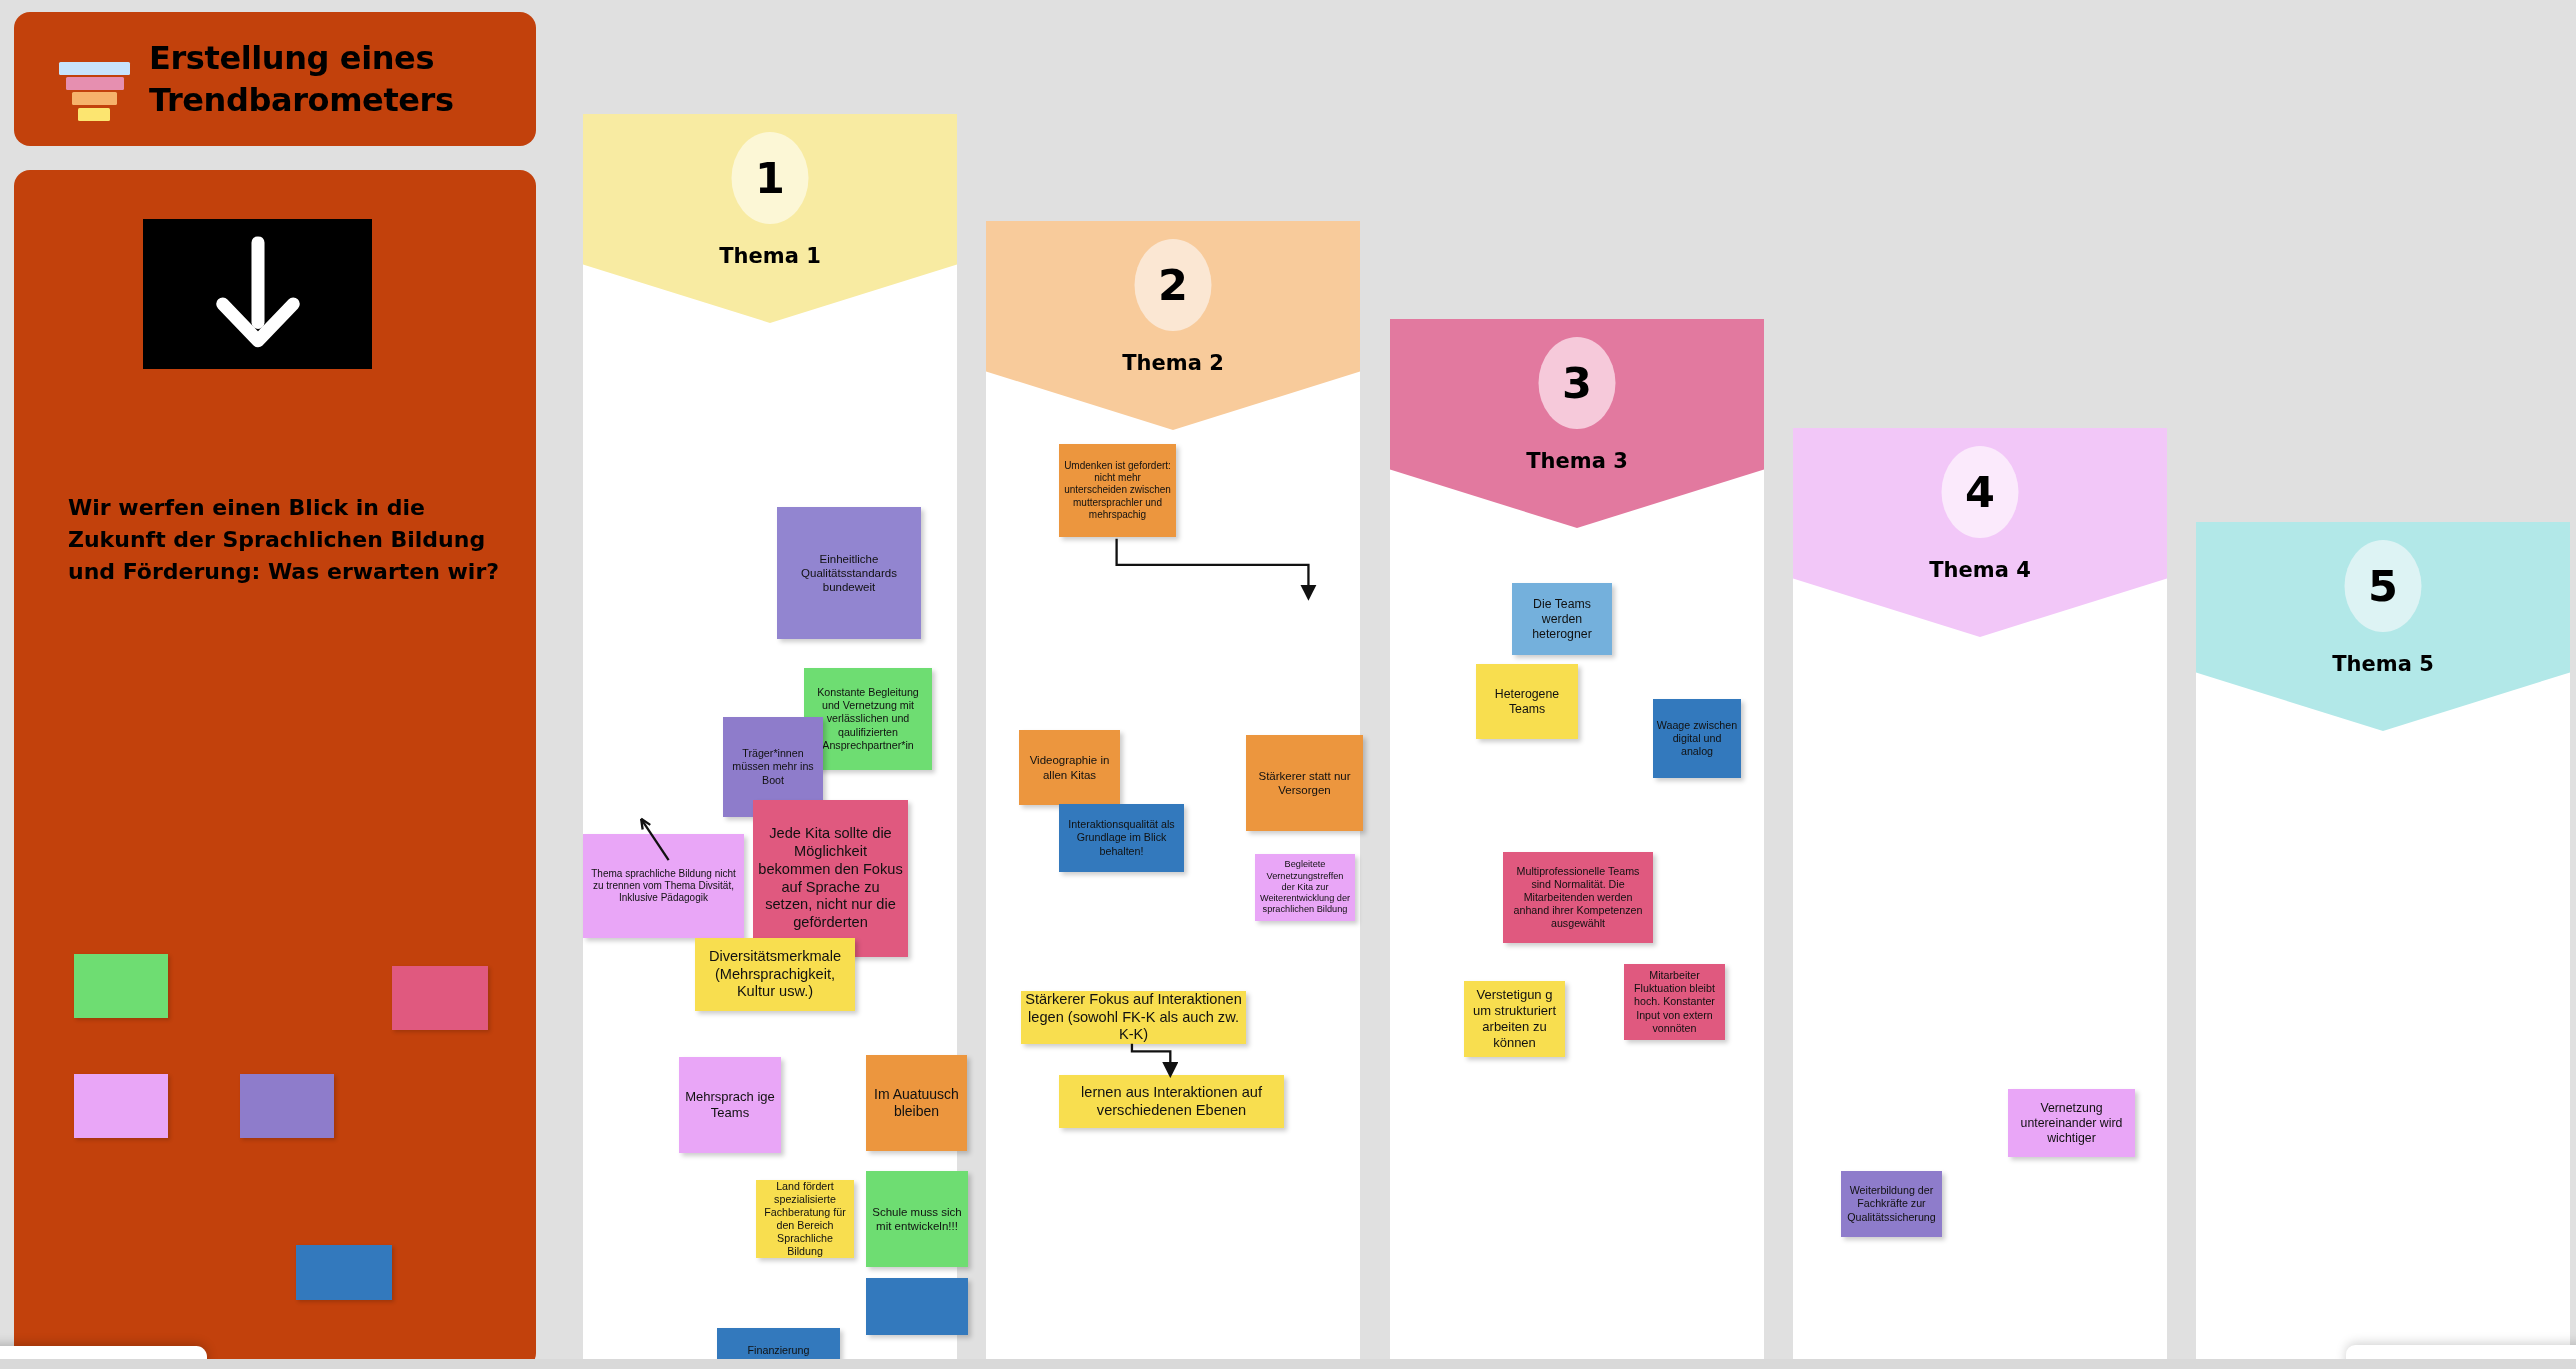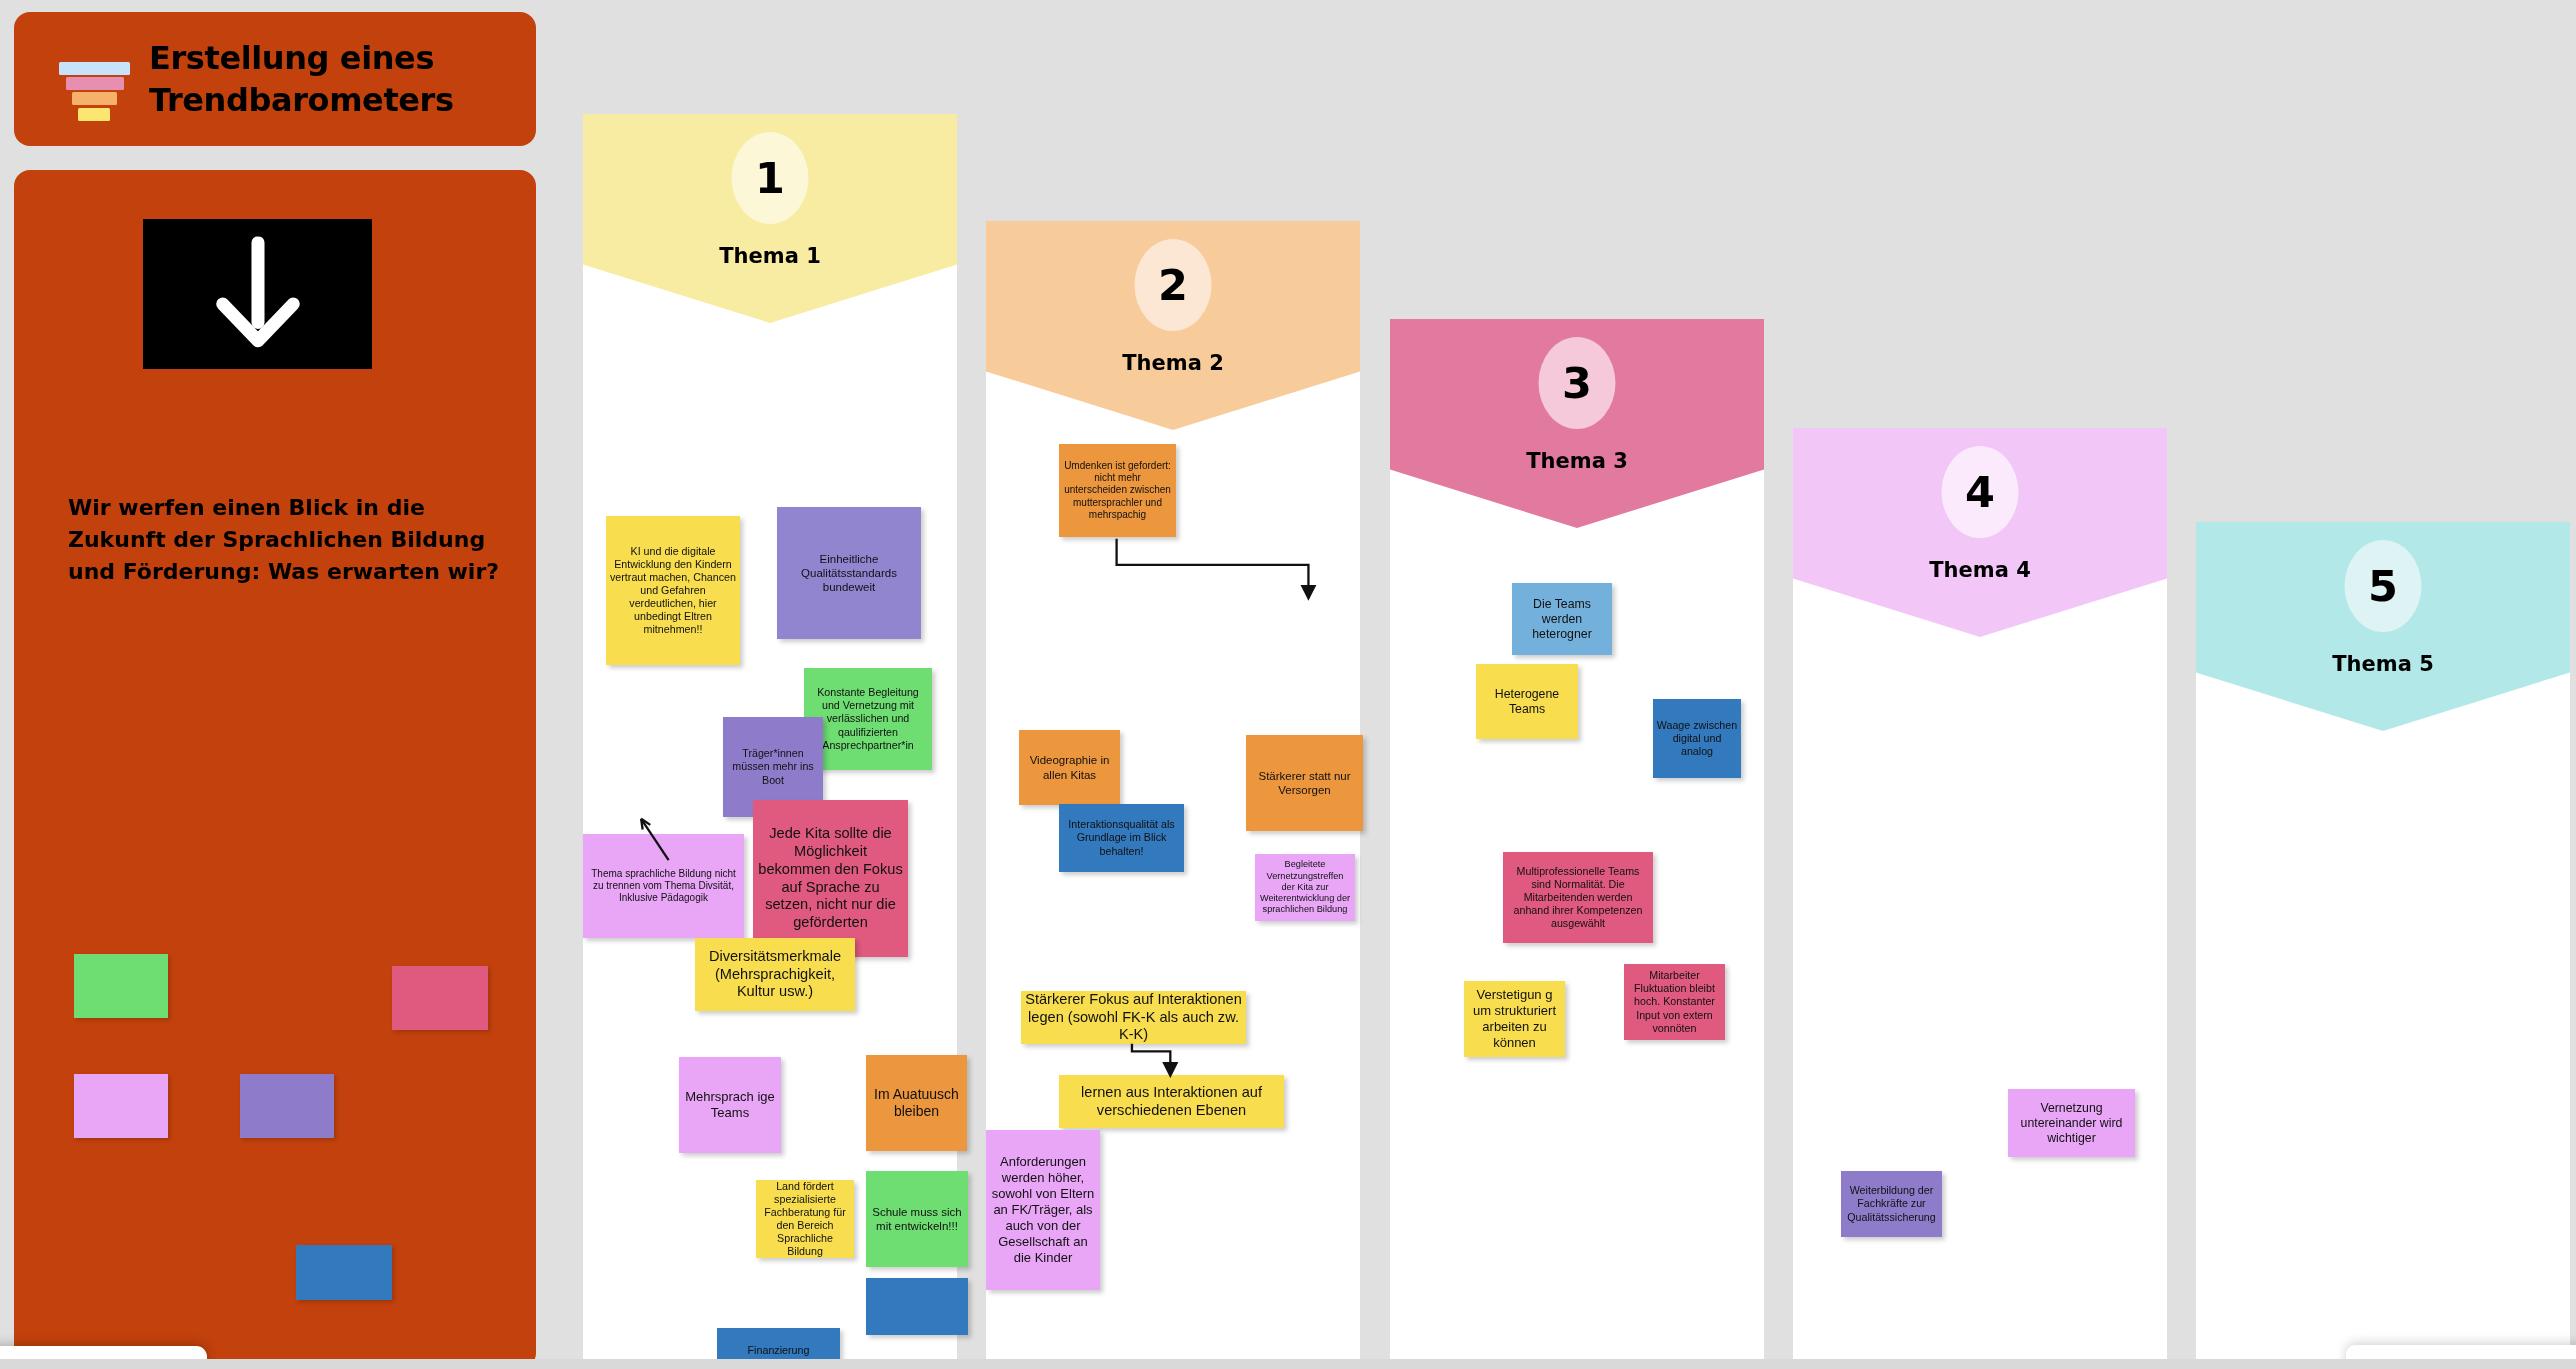--- a/index.html
+++ b/index.html
@@ -146,21 +146,20 @@
         <div class="swatch" style="left: 226px; top: 904px; width: 94px; height: 64px; background: rgb(142, 124, 203);"></div>
         <div class="swatch" style="left: 282px; top: 1075px; width: 96px; height: 55px; background: rgb(51, 121, 189);"></div>
       </div>
   </div>
 
   <div id="columns-holder">
       <div class="col" style="left: 583px; top: 114px; width: 374px; height: 1256px;">
         <div class="banner" style="top: 0px; height: 209px; background: rgb(248, 235, 162);"></div>
         <div class="bubble" style="top: 18.4px; width: 77px; height: 92px; background: rgb(252, 247, 214); font-size: 43px;">1</div>
         <div class="banner-label" style="top: 130px; font-size: 21px;">Thema 1</div>
-        <div class="note" style="left: 23px; top: 402px; width: 134px; height: 149px; background: rgb(248, 222, 79); font-size: 10.7px;">KI und die digitale Entwicklung den Kindern vertraut machen, Chancen und Gefahren verdeutlichen, hier unbedingt Eltren mitnehmen!!</div>
         <div class="note" style="left: 194px; top: 393px; width: 144px; height: 132px; background: rgb(146, 133, 208); font-size: 11.5px;">Einheitliche Qualitätsstandards bundeweit</div>
         <div class="note" style="left: 221px; top: 554px; width: 128px; height: 102px; background: rgb(110, 221, 114); font-size: 10.7px;">Konstante Begleitung und Vernetzung mit verlässlichen und qaulifizierten Ansprechpartner*in</div>
         <div class="note" style="left: 140px; top: 603px; width: 100px; height: 100px; background: rgb(142, 124, 203); font-size: 10.7px;">Träger*innen müssen mehr ins Boot</div>
         <div class="note" style="left: 0px; top: 720px; width: 161px; height: 104px; background: rgb(233, 166, 247); font-size: 10px;">Thema sprachliche Bildung nicht zu trennen vom Thema Divsität, Inklusive Pädagogik</div>
         <div class="note" style="left: 170px; top: 686px; width: 155px; height: 157px; background: rgb(224, 89, 127); font-size: 14.6px;">Jede Kita sollte die Möglichkeit bekommen den Fokus auf Sprache zu setzen, nicht nur die geförderten</div>
         <div class="note" style="left: 112px; top: 824px; width: 160px; height: 73px; background: rgb(248, 222, 79); font-size: 14.6px;">Diversitätsmerkmale (Mehrsprachigkeit, Kultur usw.)</div>
         <div class="note" style="left: 96px; top: 943px; width: 102px; height: 96px; background: rgb(233, 166, 247); font-size: 13px;">Mehrsprach ige Teams</div>
         <div class="note" style="left: 283px; top: 941px; width: 101px; height: 96px; background: rgb(236, 150, 62); font-size: 14px;">Im Auatuusch bleiben</div>
         <div class="note" style="left: 173px; top: 1066px; width: 98px; height: 78px; background: rgb(248, 222, 79); font-size: 10.7px;">Land fördert spezialisierte Fachberatung für den Bereich Sprachliche Bildung</div>
         <div class="note" style="left: 283px; top: 1057px; width: 102px; height: 96px; background: rgb(110, 221, 114); font-size: 11.5px;">Schule muss sich mit entwickeln!!!</div>
@@ -175,21 +174,20 @@
         <div class="banner" style="top: 0px; height: 209px; background: rgb(248, 203, 155);"></div>
         <div class="bubble" style="top: 18.4px; width: 77px; height: 92px; background: rgb(251, 231, 211); font-size: 43px;">2</div>
         <div class="banner-label" style="top: 130px; font-size: 21px;">Thema 2</div>
         <div class="note" style="left: 73px; top: 223px; width: 117px; height: 93px; background: rgb(236, 150, 62); font-size: 10px;">Umdenken ist gefordert: nicht mehr unterscheiden zwischen muttersprachler und mehrspachig</div>
         <div class="note" style="left: 33px; top: 509px; width: 101px; height: 75px; background: rgb(236, 150, 62); font-size: 11.5px;">Videographie in allen Kitas</div>
         <div class="note" style="left: 260px; top: 514px; width: 117px; height: 96px; background: rgb(236, 150, 62); font-size: 11.5px;">Stärkerer statt nur Versorgen</div>
         <div class="note" style="left: 73px; top: 583px; width: 125px; height: 68px; background: rgb(51, 121, 189); font-size: 10.7px;">Interaktionsqualität als Grundlage im Blick behalten!</div>
         <div class="note" style="left: 269px; top: 633px; width: 100px; height: 67px; background: rgb(233, 166, 247); font-size: 9.2px;">Begleitete Vernetzungstreffen der Kita zur Weiterentwicklung der sprachlichen Bildung</div>
         <div class="note" style="left: 35px; top: 770px; width: 225px; height: 53px; background: rgb(248, 222, 79); font-size: 14.6px;">Stärkerer Fokus auf Interaktionen legen (sowohl FK-K als auch zw. K-K)</div>
         <div class="note" style="left: 73px; top: 854px; width: 225px; height: 53px; background: rgb(248, 222, 79); font-size: 14.6px;">lernen aus Interaktionen auf verschiedenen Ebenen</div>
-        <div class="note" style="left: 0px; top: 909px; width: 114px; height: 160px; background: rgb(233, 166, 247); font-size: 13px;">Anforderungen werden höher, sowohl von Eltern an FK/Träger, als auch von der Gesellschaft an die Kinder</div>
         <svg class="connector" width="374" height="1148" style="left: 0px; top: 0px;" viewBox="0 0 487 1496">
           <defs>
             <marker id="ah1connector-umdenken-to-befaehigen" markerWidth="7" markerHeight="7" refX="4" refY="3.5" orient="auto">
               <path d="M0,0 L7,3.5 L0,7 z" fill="#111"></path>
             </marker>
           </defs>
           <polyline points="170,414 170,448 420,448 420,486" fill="none" stroke="#111" stroke-width="3" marker-end="url(#ah1connector-umdenken-to-befaehigen)"></polyline>
         </svg>
         <svg class="connector" width="374" height="1148" style="left: 0px; top: 0px;" viewBox="0 0 487 1496">
           <defs>

